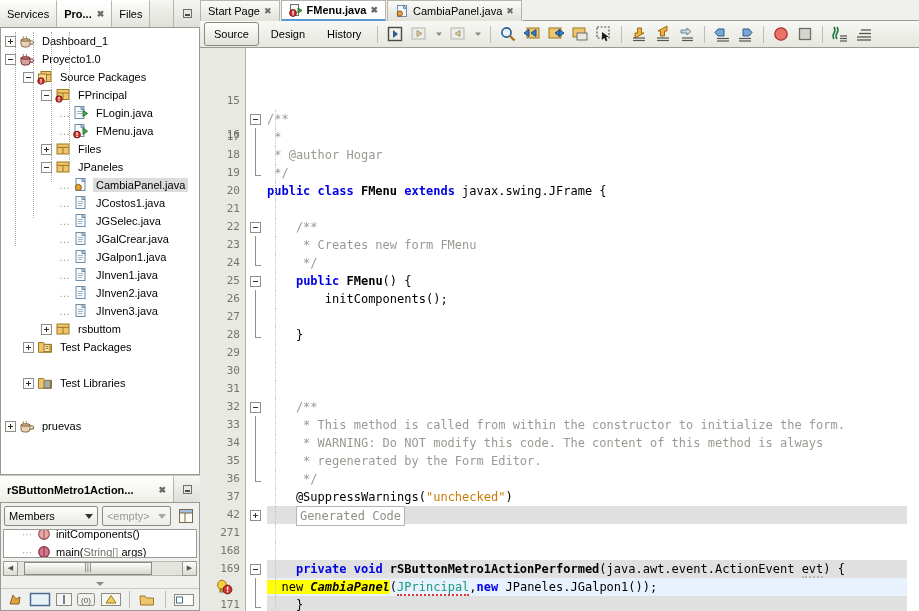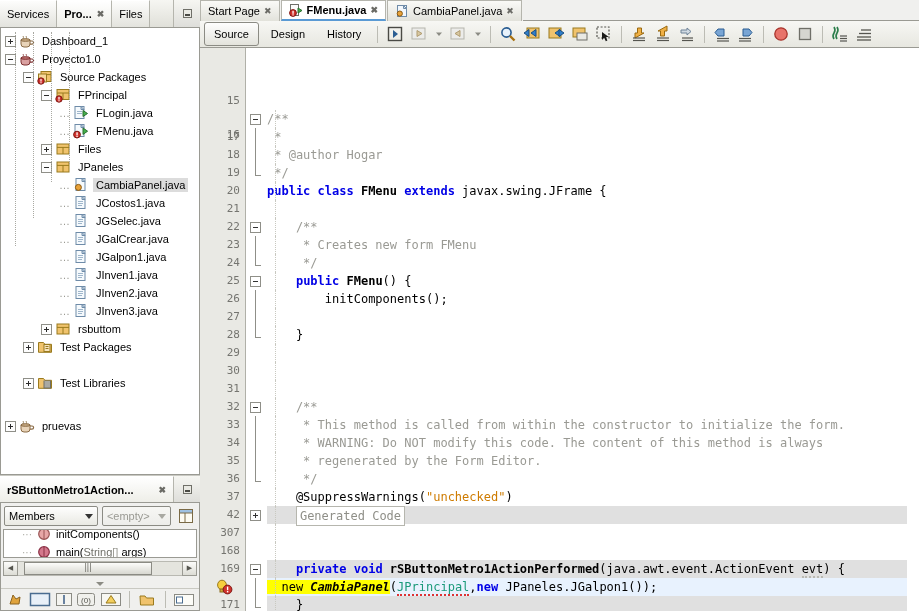--- a/index.html
+++ b/index.html
@@ -779,21 +779,21 @@
           <div class="lnum" style="top: 296px;">29</div>
           <div class="lnum" style="top: 314px;">30</div>
           <div class="lnum" style="top: 332px;">31</div>
           <div class="lnum" style="top: 350px;">32</div>
           <div class="lnum" style="top: 368px;">33</div>
           <div class="lnum" style="top: 386px;">34</div>
           <div class="lnum" style="top: 404px;">35</div>
           <div class="lnum" style="top: 422px;">36</div>
           <div class="lnum" style="top: 440px;">37</div>
           <div class="lnum" style="top: 458px;">42</div>
-          <div class="lnum" style="top: 476px;">307</div>
+          <div class="lnum" style="top: 476px;">271</div>
           <div class="lnum" style="top: 494px;">168</div>
           <div class="lnum" style="top: 512px;">169</div>
           <div style="position: absolute; left: 14px; top: 531px; width: 22px; height: 16px;"><svg width="22" height="16" viewBox="0 0 22 16">
               <ellipse cx="8" cy="6" rx="4.4" ry="4.8" fill="#f6cf3e" stroke="#9a7b1e"></ellipse>
               <rect x="6" y="10" width="4" height="3" fill="#cfa93a" stroke="#8a6b1e"></rect>
               <circle cx="13.5" cy="10.5" r="4.4" fill="#d0322c" stroke="#7d1713"></circle>
               <rect x="12.9" y="7.6" width="1.4" height="3.6" fill="#fff"></rect>
               <rect x="12.9" y="12" width="1.4" height="1.4" fill="#fff"></rect>
             </svg></div>
           <div class="lnum" style="top: 548px;">171</div>

